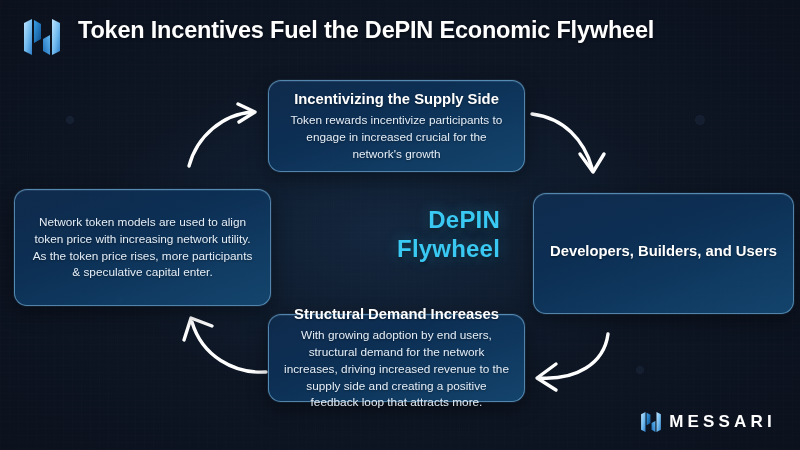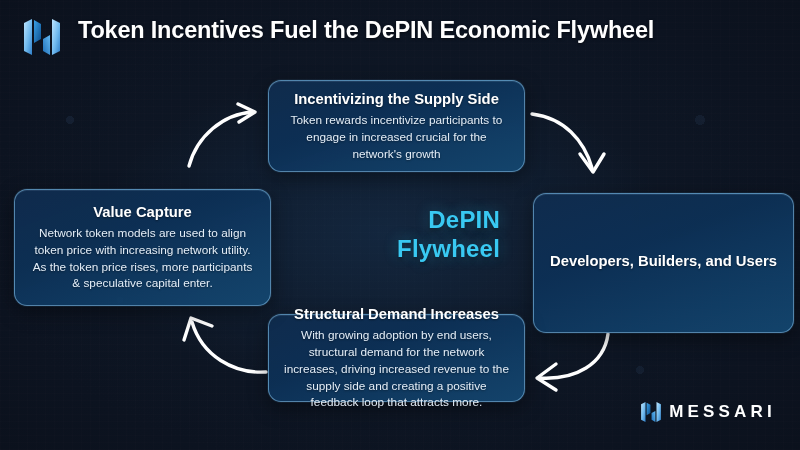--- a/index.html
+++ b/index.html
@@ -82,21 +82,21 @@
     text-shadow: 0 1px 2px rgba(0,0,0,.45);
   }
   .card-body {
     color: #e4eef8;
     font-size: 11.8px;
     line-height: 1.42;
     text-shadow: 0 1px 2px rgba(0,0,0,.40);
   }
 
   #card-top    { left: 268px; top: 72px;  width: 257px; height: 92px; margin-top: 8px; }
-  #card-right  { left: 533px; top: 193px; width: 261px; height: 140px; }
+  #card-right  { left: 533px; top: 193px; width: 261px; height: 121px; }
   #card-bottom { left: 268px; top: 314px; width: 257px; height: 88px; }
   #card-left   { left: 14px;  top: 189px; width: 257px; height: 117px; }
 
   
   .center-label {
     position: absolute;
     left: 300px; top: 205px;
     width: 200px;
     text-align: right;
     color: #39c9f2;
@@ -111,21 +111,21 @@
   
   .arrow { position: absolute; z-index: 3; pointer-events: none; }
   #arrow-tl { left: 183px; top: 100px;  width: 92px; height: 70px; }
   #arrow-tr { left: 522px; top: 106px;  width: 92px; height: 76px; }
   #arrow-br { left: 524px; top: 330px;  width: 100px; height: 70px; }
   #arrow-bl { left: 178px; top: 300px;  width: 100px; height: 82px; }
 
   
   .footer-logo {
     position: absolute;
-    right: 24px; bottom: 27px;
+    right: 24px; bottom: 17px;
     display: flex; align-items: center; gap: 7px;
     z-index: 5;
   }
   .footer-mark { width: 22px; height: 22px; display: block; }
   .footer-word {
     color: #ffffff;
     font-size: 17px;
     font-weight: bold;
     letter-spacing: 4.2px;
   }
@@ -170,21 +170,20 @@
   <div class="card" id="card-right">
     <div class="card-title">Developers, Builders, and Users</div>
   </div>
 
   <div class="card" id="card-bottom">
     <div class="card-title">Structural Demand Increases</div>
     <div class="card-body">With growing adoption by end users, structural demand for the network increases, driving increased revenue to the supply side and creating a positive feedback loop that attracts more.</div>
   </div>
 
   <div class="card" id="card-left">
-    <div class="card-title">Value Capture</div>
     <div class="card-body">Network token models are used to align token price with increasing network utility. As the token price rises, more participants &amp; speculative capital enter.</div>
   </div>
 
   <div class="center-label">
     <div>DePIN</div>
     <div>Flywheel</div>
   </div>
 
   <svg class="arrow" id="arrow-tl" viewBox="0 0 92 70">
     <path d="M6,66 C14,36 40,14 70,12" fill="none" stroke="#ffffff" stroke-width="3.4" stroke-linecap="round"></path>

